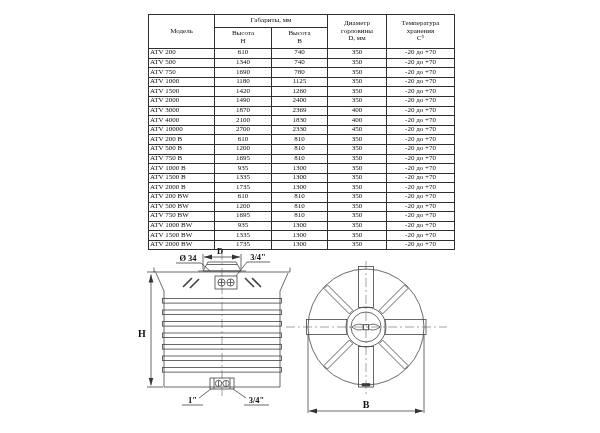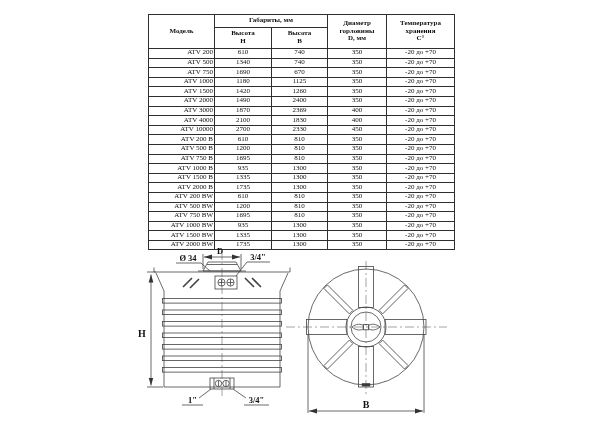--- a/index.html
+++ b/index.html
@@ -10,30 +10,30 @@
   
   table.spec {
     position:absolute; left:148px; top:14px;
     border-collapse:collapse; table-layout:fixed;
     font-size:7px; line-height:1.12; color:#111;
   }
   table.spec th, table.spec td {
     border:1px solid #2e2e2e; padding:0 1px; text-align:center; vertical-align:middle;
     overflow:hidden; white-space:nowrap;
   }
-  table.spec th { font-weight:bold; white-space:pre-line; }
+  table.spec th { font-weight:normal; white-space:pre-line; }
   table.spec col.c-model { width:66px; }
   table.spec col.c-h     { width:57px; }
   table.spec col.c-l     { width:56px; }
   table.spec col.c-d     { width:59px; }
   table.spec col.c-t     { width:68px; }
   table.spec thead tr.r1 th { height:12px; }
   table.spec thead tr.r2 th { height:20px;margin-left:31px; }
   table.spec tbody td { height:8.6px; }
-  table.spec tbody td.model-cell { text-align:right; }
+  table.spec tbody td.model-cell { text-align:left; }
   
   svg.drawing { position:absolute; left:0; top:0; }
   svg.drawing text {
     font-family:"Liberation Serif", serif; fill:#111; font-weight:bold;
   }
 </style>
 </head>
 <body>
 
 <div class="page">
@@ -75,21 +75,21 @@
         <tr>
           <td class="model-cell">ATV 500</td>
           <td>1340</td>
           <td>740</td>
           <td>350</td>
           <td>-20 до +70</td>
         </tr>
         <tr>
           <td class="model-cell">ATV 750</td>
           <td>1690</td>
-          <td>670</td>
+          <td>780</td>
           <td>350</td>
           <td>-20 до +70</td>
         </tr>
         <tr>
           <td class="model-cell">ATV 1000</td>
           <td>1180</td>
           <td>1125</td>
           <td>350</td>
           <td>-20 до +70</td>
         </tr>

